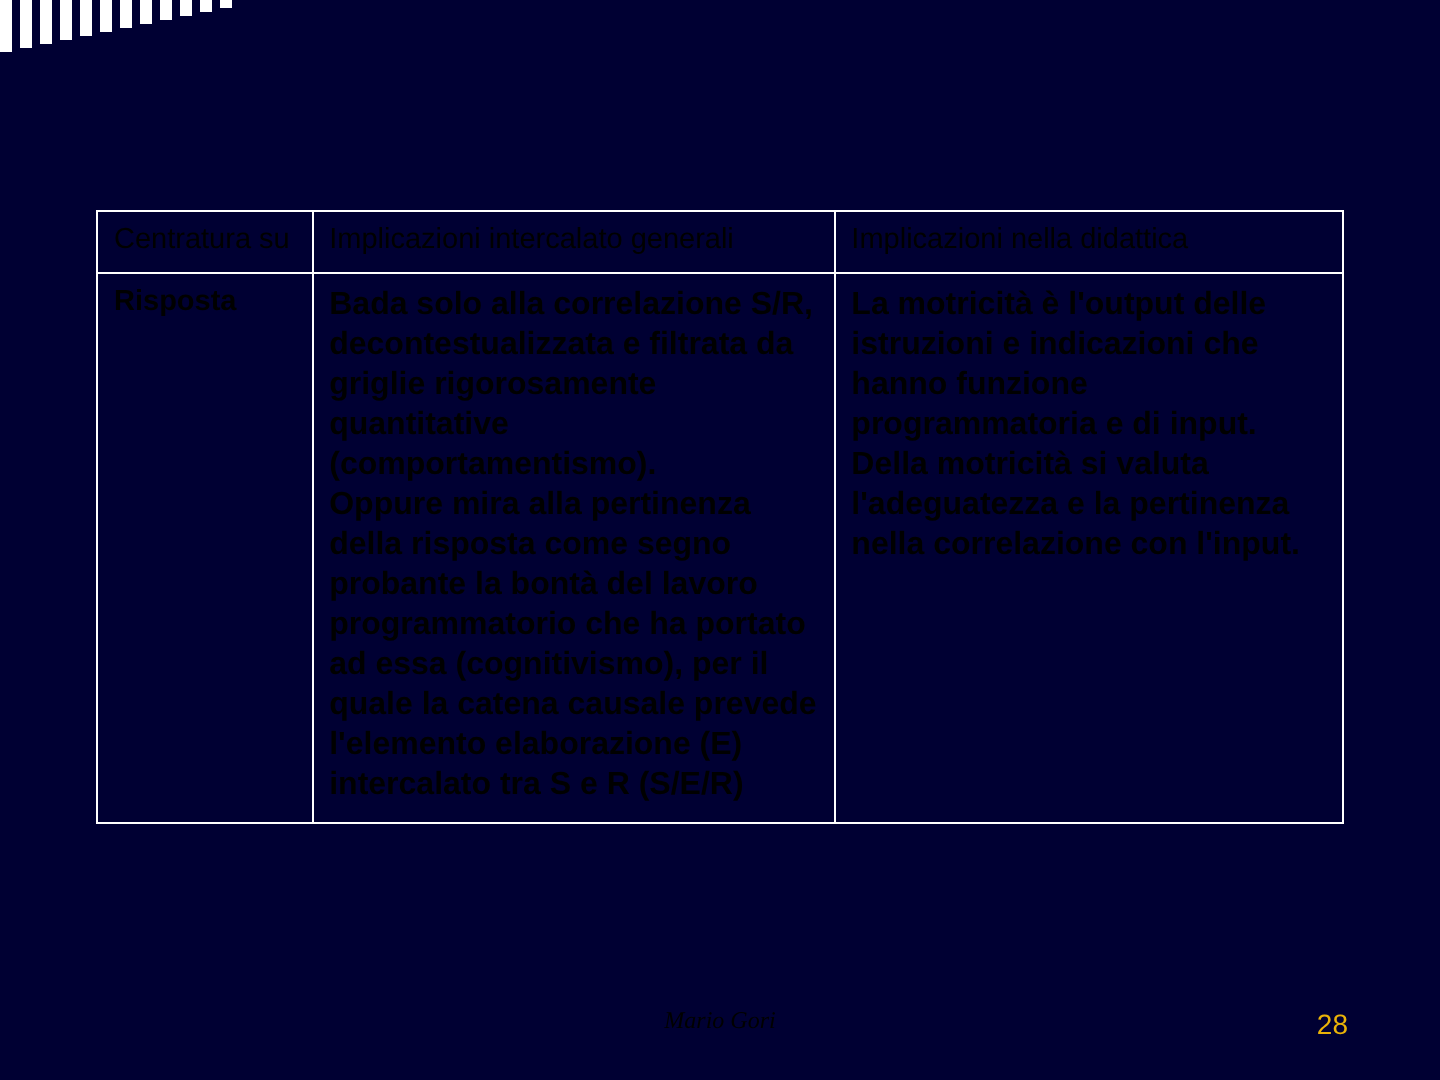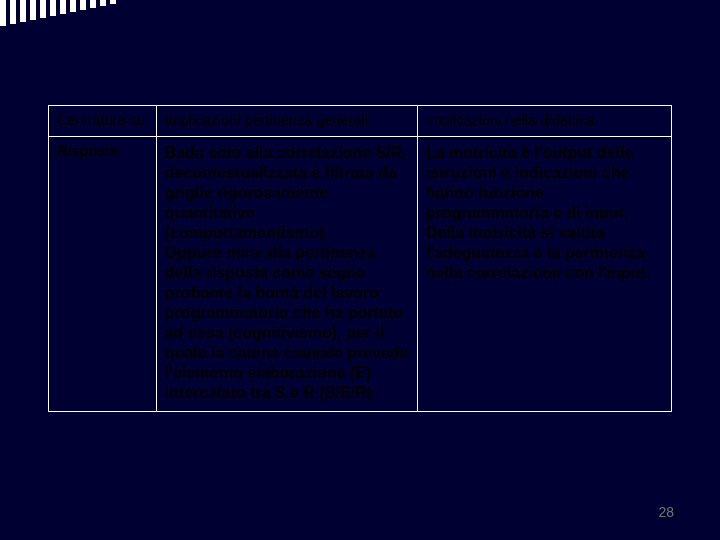--- a/index.html
+++ b/index.html
@@ -69,21 +69,21 @@
     font-style: italic;
     font-size: 12px;
     color: #000;
     font-family: "Times New Roman", serif;
   }
   .footer-num {
     position: absolute;
     bottom: 20px;
     right: 38px;
     font-size: 14px;
-    color: #737373;
+    color: #eab308;
   }
 </style>
 </head>
 <body>
 
 <div class="slide">
 
   <div class="topbars">
     <div class="bar" style="height:26px"></div>
     <div class="bar" style="height:24px"></div>
@@ -96,26 +96,27 @@
     <div class="bar" style="height:10px"></div>
     <div class="bar" style="height:8px"></div>
     <div class="bar" style="height:6px"></div>
     <div class="bar" style="height:4px"></div>
   </div>
 
   <table class="table">
     <tbody>
         <tr>
       <th class="hcell col-a">Centratura su</th>
-      <th class="hcell col-b">Implicazioni pertinenza generali</th>
+      <th class="hcell col-b">Implicazioni intercalato generali</th>
       <th class="hcell col-c">Implicazioni nella didattica</th>
     </tr>
     <tr class="row-body">
       <td class="hcell col-a" style="font-size:14.5px">Risposta</td>
       <td class="bodycell col-b">Bada solo alla correlazione S/R, decontestualizzata e filtrata da griglie rigorosamente quantitative (comportamentismo).<br>Oppure mira alla pertinenza della risposta come segno probante la bontà del lavoro programmatorio che ha portato ad essa (cognitivismo), per il quale la catena causale prevede l'elemento elaborazione (E) intercalato tra S e R (S/E/R)</td>
       <td class="bodycell col-c">La motricità è l'output delle istruzioni e indicazioni che hanno funzione programmatoria e di input.<br>Della motricità si valuta l'adeguatezza e la pertinenza nella correlazione con l'input.</td>
     </tr>
   </tbody>
     </table>
 
+  <div class="footer-author">Mario Gori</div>
   <div class="footer-num">28</div>
 
 </div>
 
 </body></html>

